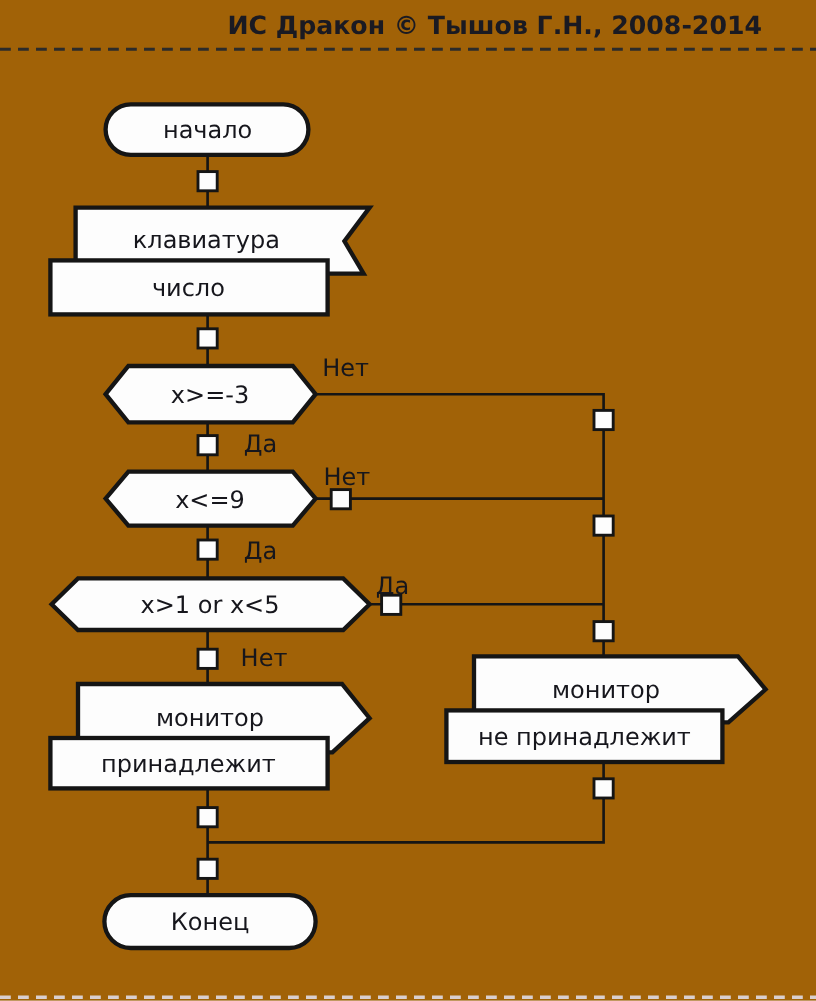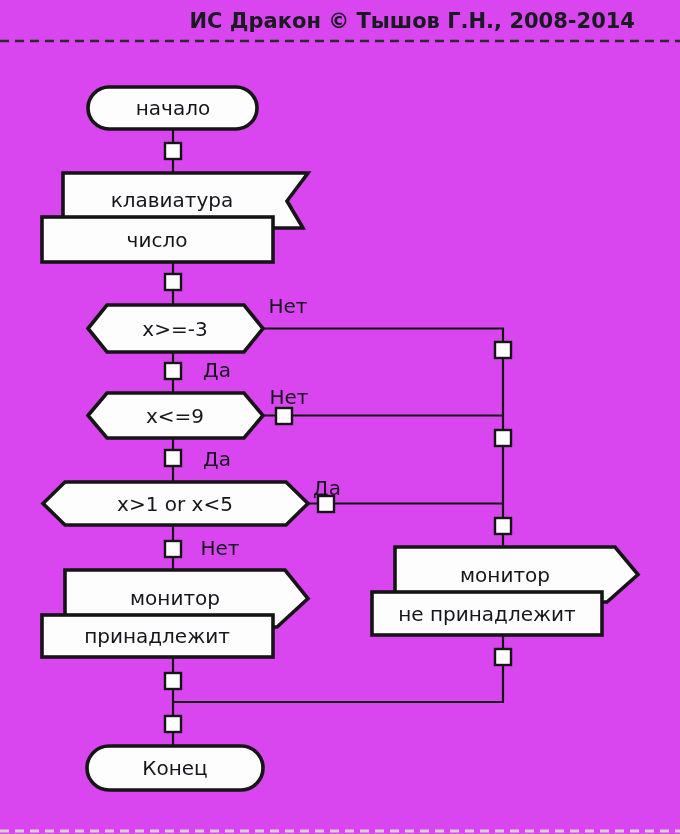--- a/index.html
+++ b/index.html
@@ -5,21 +5,21 @@
   html, body {
     margin: 0;
     padding: 0;
     background: #f6f5f5;
     font-family: "DejaVu Sans", "Liberation Sans", sans-serif;
   }
   .canvas {
     position: relative;
     width: 680px;
     height: 834px;
-    background: #d946ef;
+    background: #a16207;
     overflow: hidden;
   }
   svg { display: block; }
   .shape {
     fill: #fdfdfd;
     stroke: #151515;
     stroke-width: 3.6px;
     stroke-linejoin: miter;
   }
   .wire {

